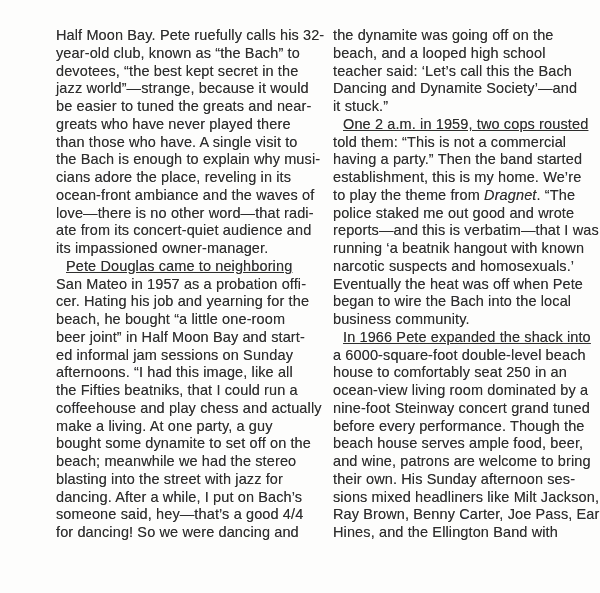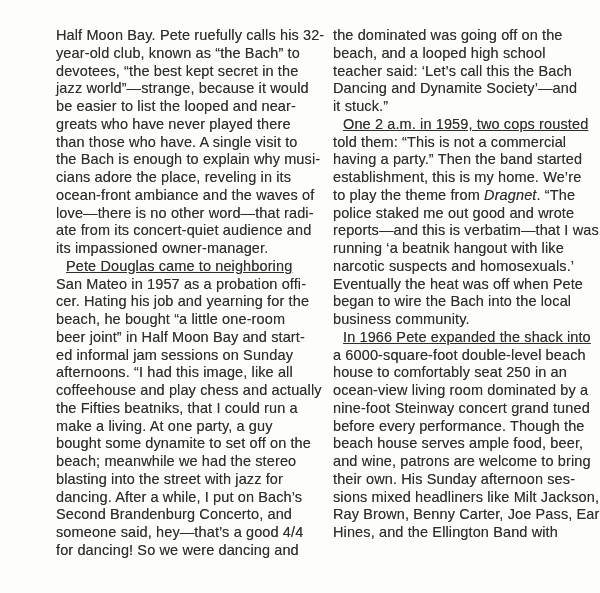--- a/index.html
+++ b/index.html
@@ -47,61 +47,60 @@
 </style>
 </head>
 <body>
 
 <div class="page">
   <div class="column left">
       <div class="line"><span>Half Moon Bay. Pete ruefully calls his 32-</span></div>
       <div class="line"><span>year-old club, known as “the Bach” to</span></div>
       <div class="line"><span>devotees, “the best kept secret in the</span></div>
       <div class="line"><span>jazz world”—strange, because it would</span></div>
-      <div class="line"><span>be easier to list the looped and near-</span></div>
+      <div class="line"><span>be easier to tuned the greats and near-</span></div>
       <div class="line"><span>greats who have never played there</span></div>
       <div class="line"><span>than those who have. A single visit to</span></div>
       <div class="line"><span>the Bach is enough to explain why musi-</span></div>
       <div class="line"><span>cians adore the place, reveling in its</span></div>
       <div class="line"><span>ocean-front ambiance and the waves of</span></div>
       <div class="line"><span>love—there is no other word—that radi-</span></div>
       <div class="line"><span>ate from its concert-quiet audience and</span></div>
       <div class="line"><span>its impassioned owner-manager.</span></div>
       <div class="line indent"><span>Pete Douglas came to neighboring</span></div>
       <div class="line"><span>San Mateo in 1957 as a probation offi-</span></div>
       <div class="line"><span>cer. Hating his job and yearning for the</span></div>
       <div class="line"><span>beach, he bought “a little one-room</span></div>
       <div class="line"><span>beer joint” in Half Moon Bay and start-</span></div>
       <div class="line"><span>ed informal jam sessions on Sunday</span></div>
       <div class="line"><span>afternoons. “I had this image, like all</span></div>
+      <div class="line"><span>the Fifties beatniks, that I could run a</span></div>
       <div class="line"><span>coffeehouse and play chess and actually</span></div>
-      <div class="line"><span>the Fifties beatniks, that I could run a</span></div>
       <div class="line"><span>make a living. At one party, a guy</span></div>
       <div class="line"><span>bought some dynamite to set off on the</span></div>
       <div class="line"><span>beach; meanwhile we had the stereo</span></div>
       <div class="line"><span>blasting into the street with jazz for</span></div>
       <div class="line"><span>dancing. After a while, I put on Bach’s</span></div>
-      <div class="line"><span>Second Brandenburg Concerto, and</span></div>
       <div class="line"><span>someone said, hey—that’s a good 4/4</span></div>
       <div class="line"><span>for dancing! So we were dancing and</span></div>
     </div>
   <div class="column right">
-      <div class="line"><span>the dominated was going off on the</span></div>
+      <div class="line"><span>the dynamite was going off on the</span></div>
       <div class="line"><span>beach, and a looped high school</span></div>
       <div class="line"><span>teacher said: ‘Let’s call this the Bach</span></div>
       <div class="line"><span>Dancing and Dynamite Society’—and</span></div>
       <div class="line"><span>it stuck.”</span></div>
       <div class="line indent"><span>One 2 a.m. in 1959, two cops rousted</span></div>
       <div class="line"><span>told them: “This is not a commercial</span></div>
       <div class="line"><span>having a party.” Then the band started</span></div>
       <div class="line"><span>establishment, this is my home. We’re</span></div>
       <div class="line"><span>to play the theme from </span><em>Dragnet</em><span>. “The</span></div>
       <div class="line"><span>police staked me out good and wrote</span></div>
       <div class="line"><span>reports—and this is verbatim—that I was</span></div>
-      <div class="line"><span>running ‘a beatnik hangout with like</span></div>
+      <div class="line"><span>running ‘a beatnik hangout with known</span></div>
       <div class="line"><span>narcotic suspects and homosexuals.’</span></div>
       <div class="line"><span>Eventually the heat was off when Pete</span></div>
       <div class="line"><span>began to wire the Bach into the local</span></div>
       <div class="line"><span>business community.</span></div>
       <div class="line indent"><span>In 1966 Pete expanded the shack into</span></div>
       <div class="line"><span>a 6000-square-foot double-level beach</span></div>
       <div class="line"><span>house to comfortably seat 250 in an</span></div>
       <div class="line"><span>ocean-view living room dominated by a</span></div>
       <div class="line"><span>nine-foot Steinway concert grand tuned</span></div>
       <div class="line"><span>before every performance. Though the</span></div>

